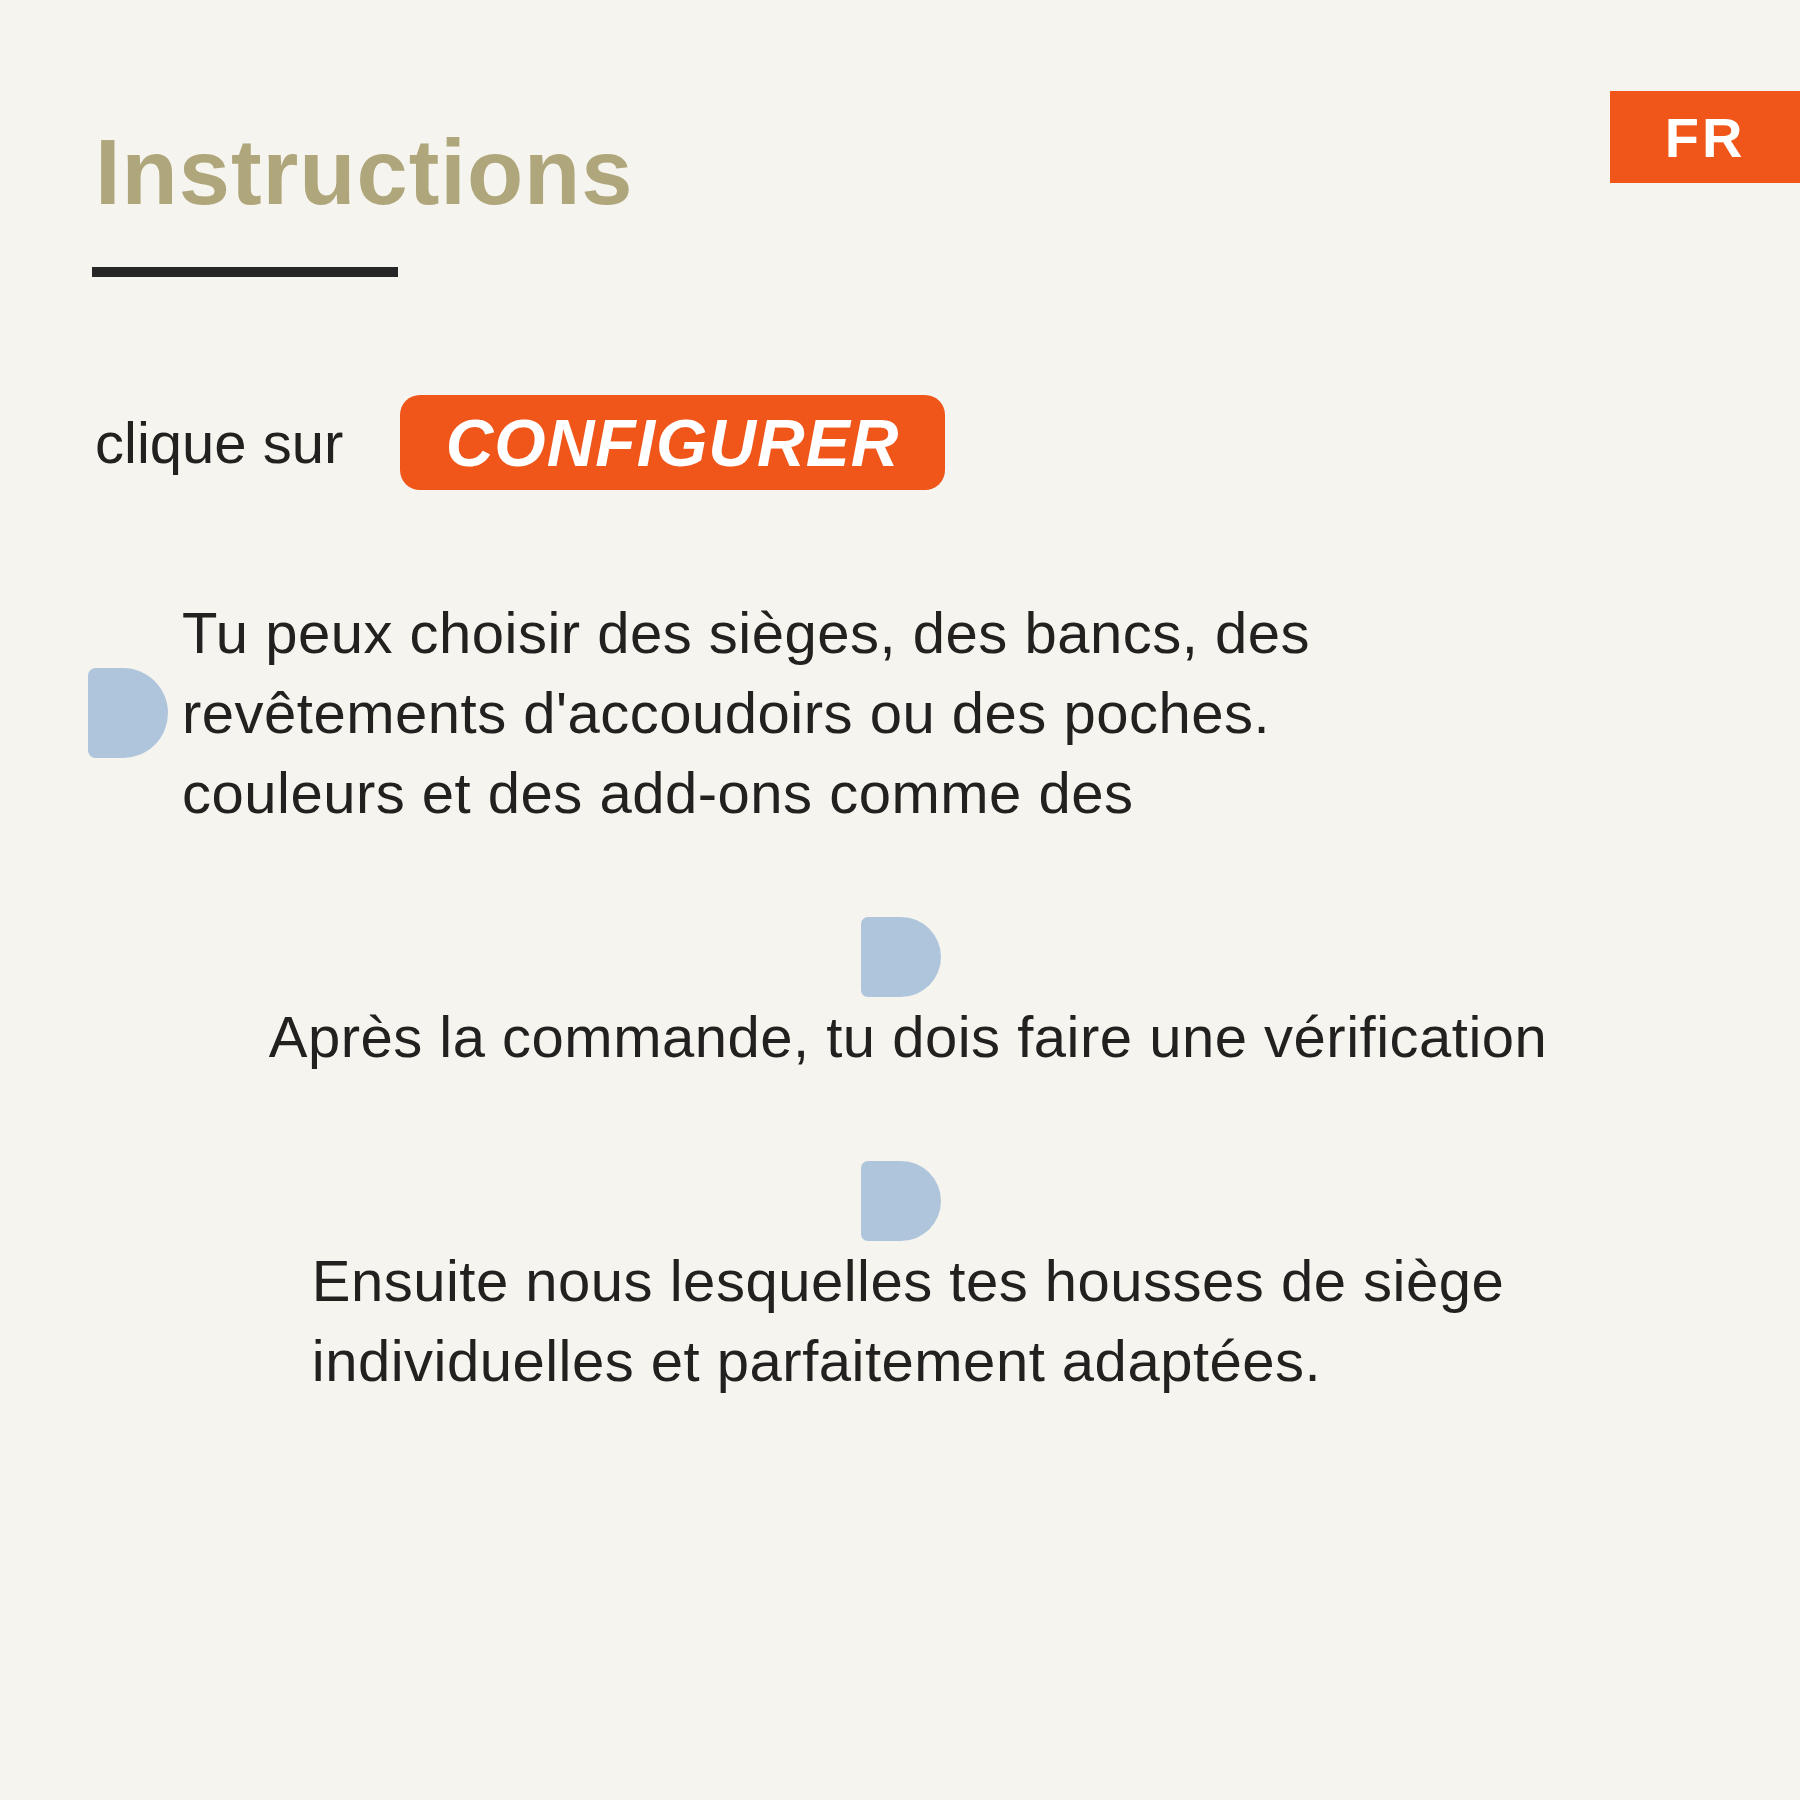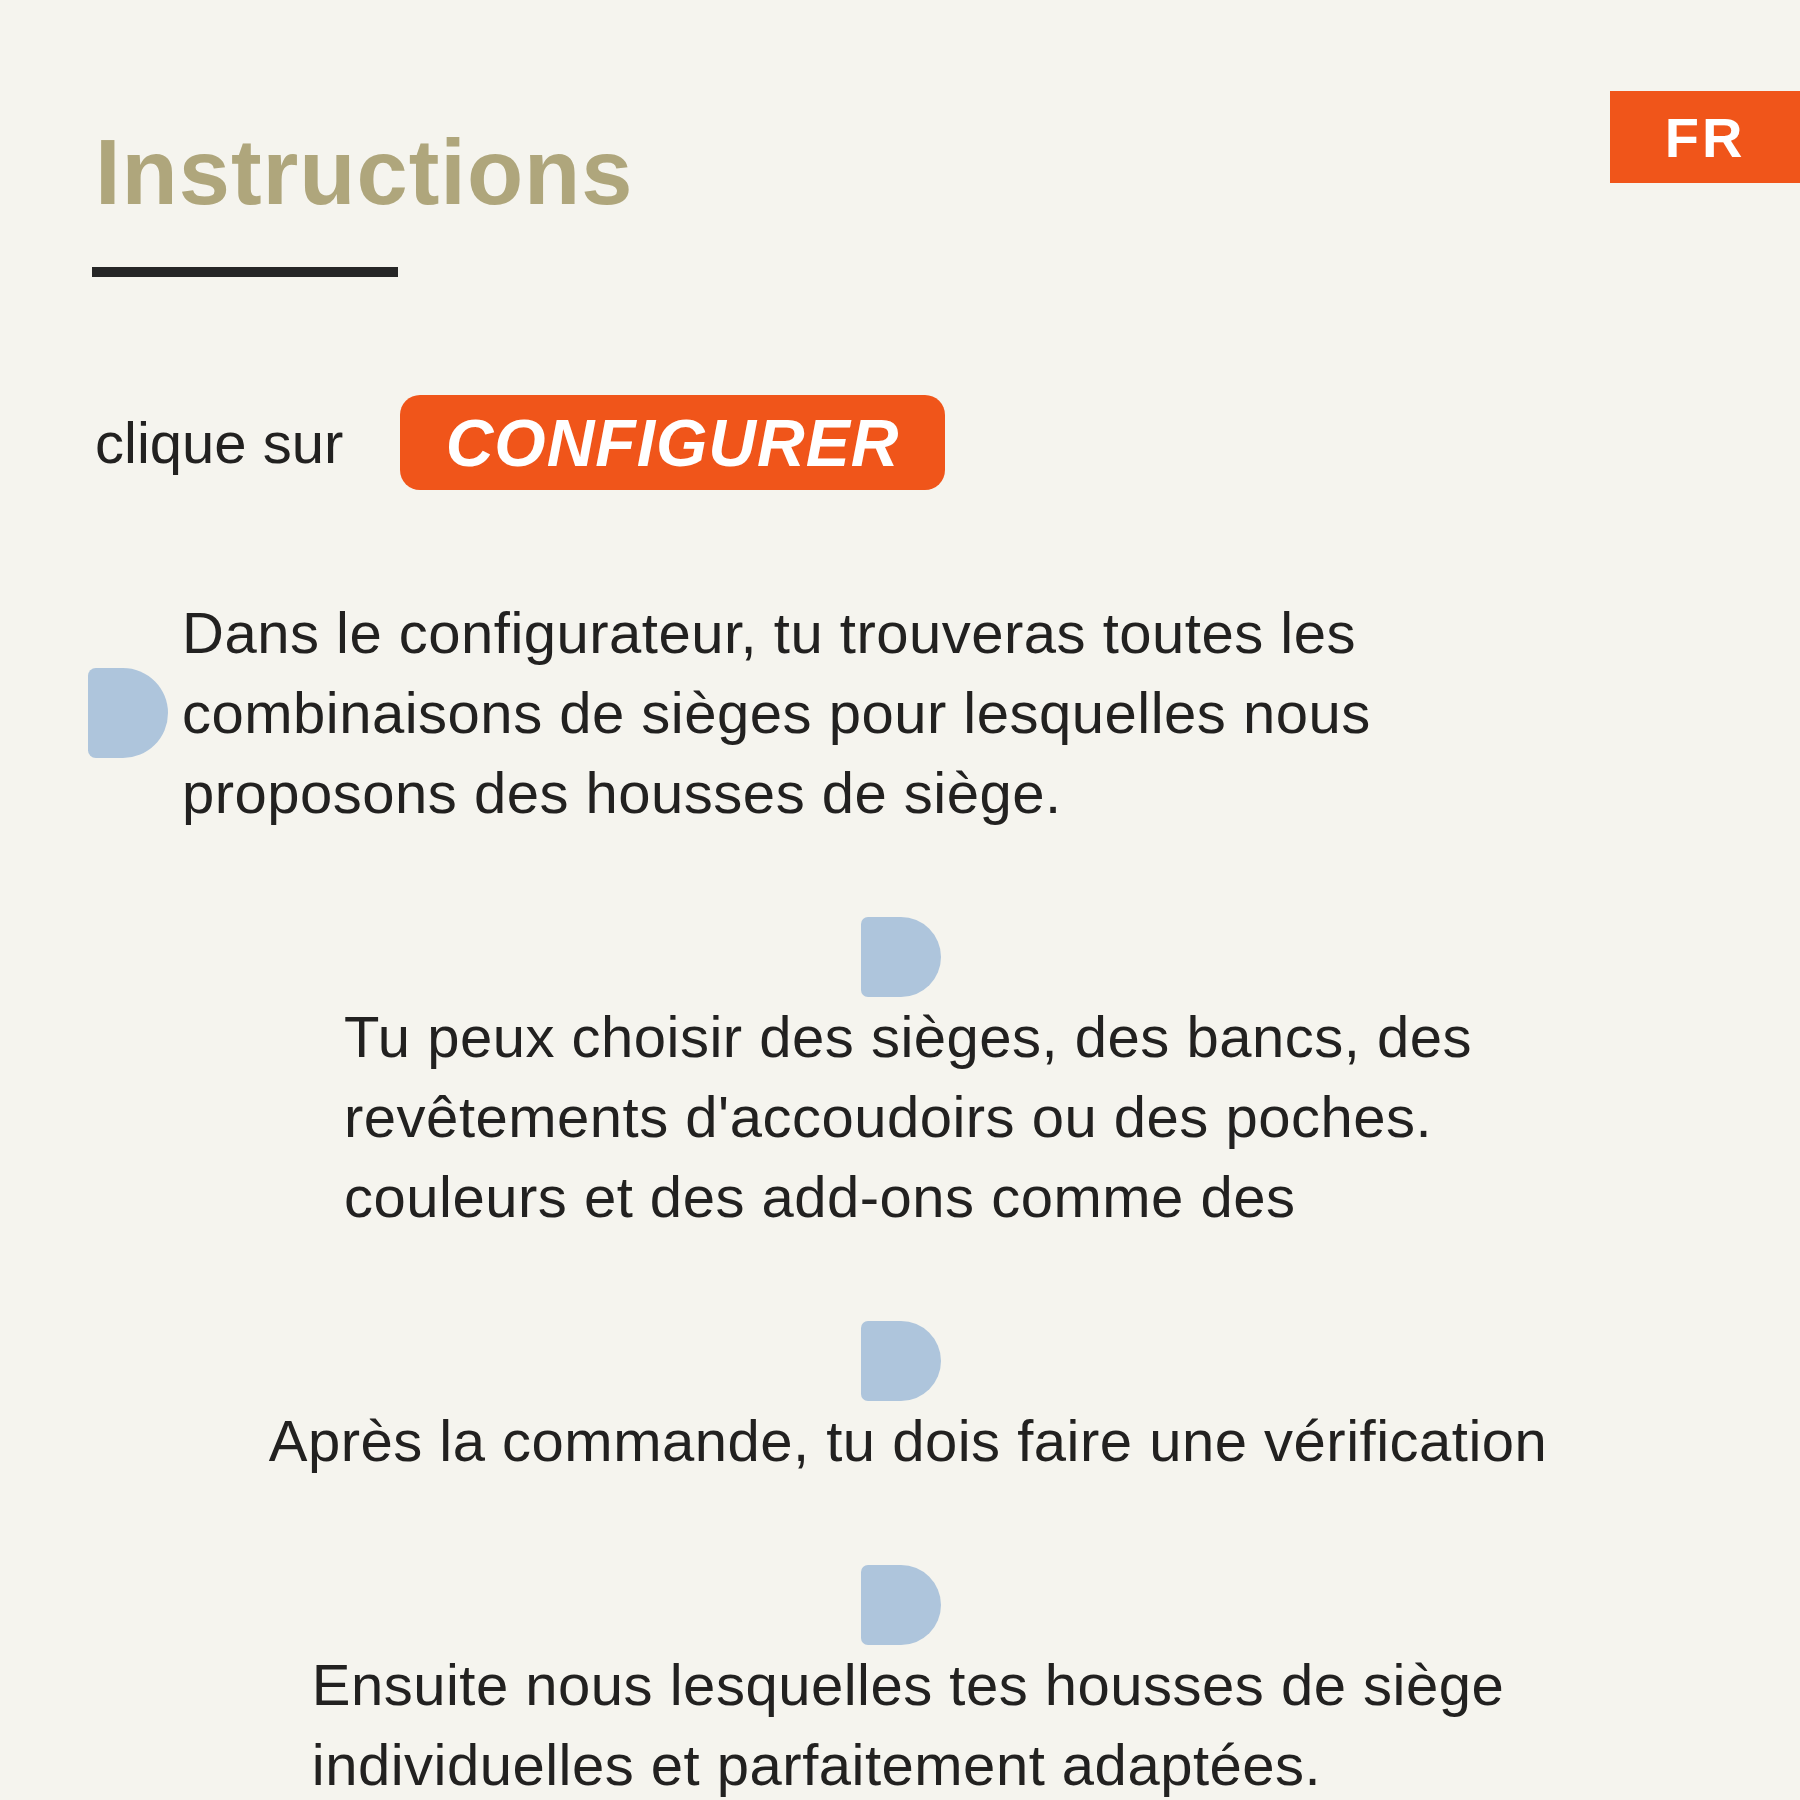--- a/index.html
+++ b/index.html
@@ -81,28 +81,20 @@
   <div class="badge">FR</div>
 
   <h1 class="title">Instructions</h1>
   <div class="title-underline"></div>
 
   <div class="intro-prefix">clique sur</div>
   <div class="configure-btn">CONFIGURER</div>
 
   <div class="bullets">
 
-    <div class="bullet">
-      <div class="marker"></div>
-      <div class="bullet-text">
-        <div>Dans le configurateur, tu trouveras toutes les</div>
-        <div>combinaisons de sièges pour lesquelles nous</div>
-        <div>proposons des housses de siège.</div>
-      </div>
-    </div>
 
     <div class="bullet">
       <div class="marker"></div>
       <div class="bullet-text">
         <div>Tu peux choisir des sièges, des bancs, des</div>
         <div>revêtements d'accoudoirs ou des poches.</div>
         <div>couleurs et des add-ons comme des</div>
       </div>
     </div>
 

